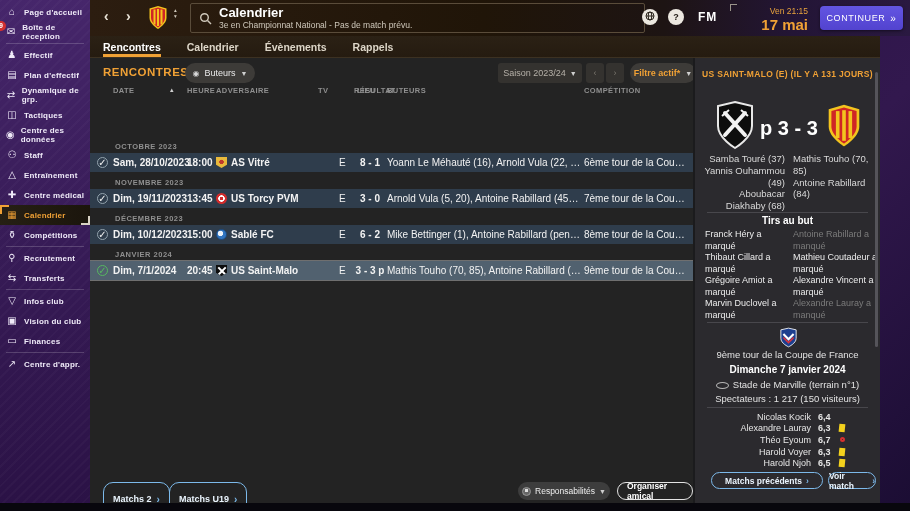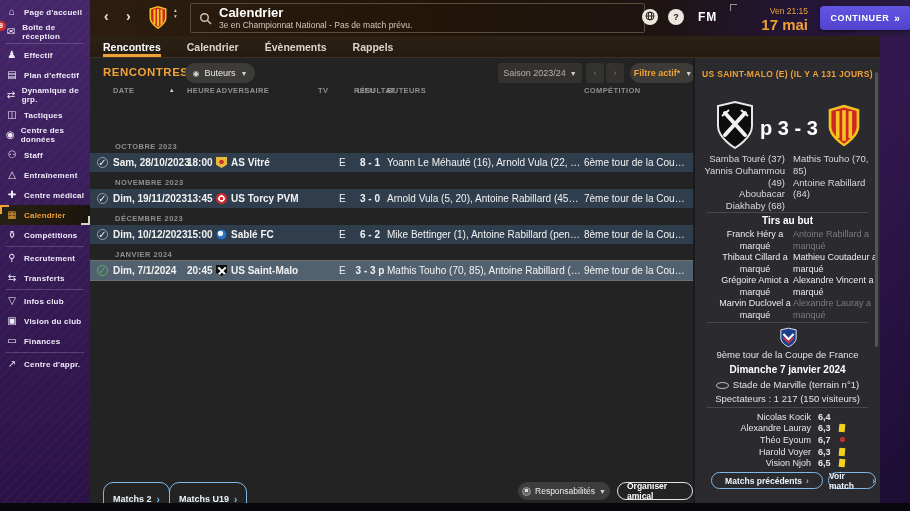--- a/index.html
+++ b/index.html
@@ -42,22 +42,22 @@
   .sb-title { font-size:13px; font-weight:700; color:#fff; line-height:14px; }
   .sb-sub { font-size:8.5px; color:#cfc8bb; }
   .circle-icon { position:absolute; top:9px; width:16px; height:16px; border-radius:50%;
     background:#ece8e0; color:#1e1812; font-size:9px; font-weight:700; text-align:center; line-height:16px; cursor:pointer; }
   .fm-logo { position:absolute; left:608px; top:10px; font-size:12px; font-weight:700; color:#fff; letter-spacing:1px; }
   .datebox { position:absolute; left:640px; top:4px; width:82px; text-align:right; padding:2px 4px; }
   .datebox::before { content:""; position:absolute; left:0; top:0; width:6px; height:6px; border-left:1px solid #9a948a; border-top:1px solid #9a948a; }
   .datebox::after { content:""; position:absolute; right:-6px; bottom:0; width:6px; height:6px; border-right:1px solid #9a948a; border-bottom:1px solid #9a948a; }
   .db-time { font-size:8.5px; color:#e8a33d; }
   .db-date { font-size:15px; font-weight:700; color:#f0a135; }
-  .continue-btn { position:absolute; left:730px; top:6px; width:91px; height:24px; border-radius:4px;
-    background:linear-gradient(180deg,#6355e2,#5243cf); color:#fff; font-size:9px; font-weight:700;
+  .continue-btn { position:absolute; left:730px; top:6px; width:83px; height:24px; border-radius:4px;
+    background:linear-gradient(180deg,#6355e2,#5243cf); color:#fff; font-size:9px; font-weight:400;
     letter-spacing:.6px; display:flex; align-items:center; justify-content:center; gap:5px; cursor:pointer;
     box-shadow:0 1px 3px rgba(0,0,0,.5); }
   .continue-arr { font-size:10px; }
 
   
   .tabbar { position:absolute; left:90px; top:36px; width:790px; height:22px;
     background:linear-gradient(180deg,#2b2115,#251b10); border-bottom:1px solid #3c3122;
     display:flex; align-items:stretch; padding-left:13px; gap:26px; z-index:4; }
   .tab { font-size:10.5px; font-weight:700; color:#ddd6c8; display:flex; align-items:center; cursor:pointer; position:relative; }
   .tab.active { color:#fff; }
@@ -130,21 +130,21 @@
   .badge-away { position:absolute; left:131px; top:45px; }
   .p-score { position:absolute; left:58px; top:59px; width:72px; text-align:center;
     font-size:20px; font-weight:700; color:#fff; }
   .sc-col { position:absolute; top:95px; font-size:9.5px; line-height:11.8px; color:#d9d9d9; }
   .sc-home { left:6px; width:84px; text-align:right; }
   .sc-away { left:98px; width:84px; text-align:left; }
   .p-div { position:absolute; left:12px; right:12px; border-top:1px solid #48474c; }
   .div1 { top:154px; } .div2 { top:264px; } .div3 { top:349px; }
   .shoot-title { position:absolute; left:0; top:157px; width:100%; text-align:center; font-size:10px; font-weight:700; color:#fff; }
   .shoot-col { position:absolute; top:171px; font-size:9px; line-height:11.5px; color:#ececec; }
-  .shoot-home { left:16px; width:88px; text-align:center; }
+  .shoot-home { left:10px; width:88px; text-align:left; }
   .shoot-away { left:98px; width:86px; }
   .shoot-line.missed { color:#7b7b7b; }
   .coupe-badge { position:absolute; left:85px; top:269px; }
   .p-comp { position:absolute; left:0; top:291px; width:100%; text-align:center; font-size:9.5px; color:#e2e2e2; }
   .p-date { position:absolute; left:0; top:306px; width:100%; text-align:center; font-size:10px; font-weight:700; color:#fff; }
   .p-venue { position:absolute; left:0; top:321px; width:100%; text-align:center; font-size:9.5px; color:#e2e2e2; }
   .stadium-icon { display:inline-block; width:13px; height:7px; border:1.5px solid #b5b5b5; border-radius:50%; vertical-align:-1px; margin-right:4px; }
   .p-att { position:absolute; left:0; top:335px; width:100%; text-align:center; font-size:9.5px; color:#e2e2e2; }
   .ratings { position:absolute; left:18px; top:353px; width:152px; }
   .rt-row { display:flex; align-items:center; height:11.6px; }
@@ -480,21 +480,21 @@
           </span>
         </div>
         <div class="rt-row">
           <span class="rt-name">Harold Voyer</span>
           <span class="rt-val">6,3</span>
           <span class="rt-card">
             <span class="card-yellow"></span>
           </span>
         </div>
         <div class="rt-row">
-          <span class="rt-name">Vision Njoh</span>
+          <span class="rt-name">Harold Njoh</span>
           <span class="rt-val">6,5</span>
           <span class="rt-card">
             <span class="card-yellow"></span>
           </span>
         </div>
       </div>
 
     <div class="p-btn btn-prevmatch">
       <span>Matchs précédents</span>
       <span class="arr">›</span>

